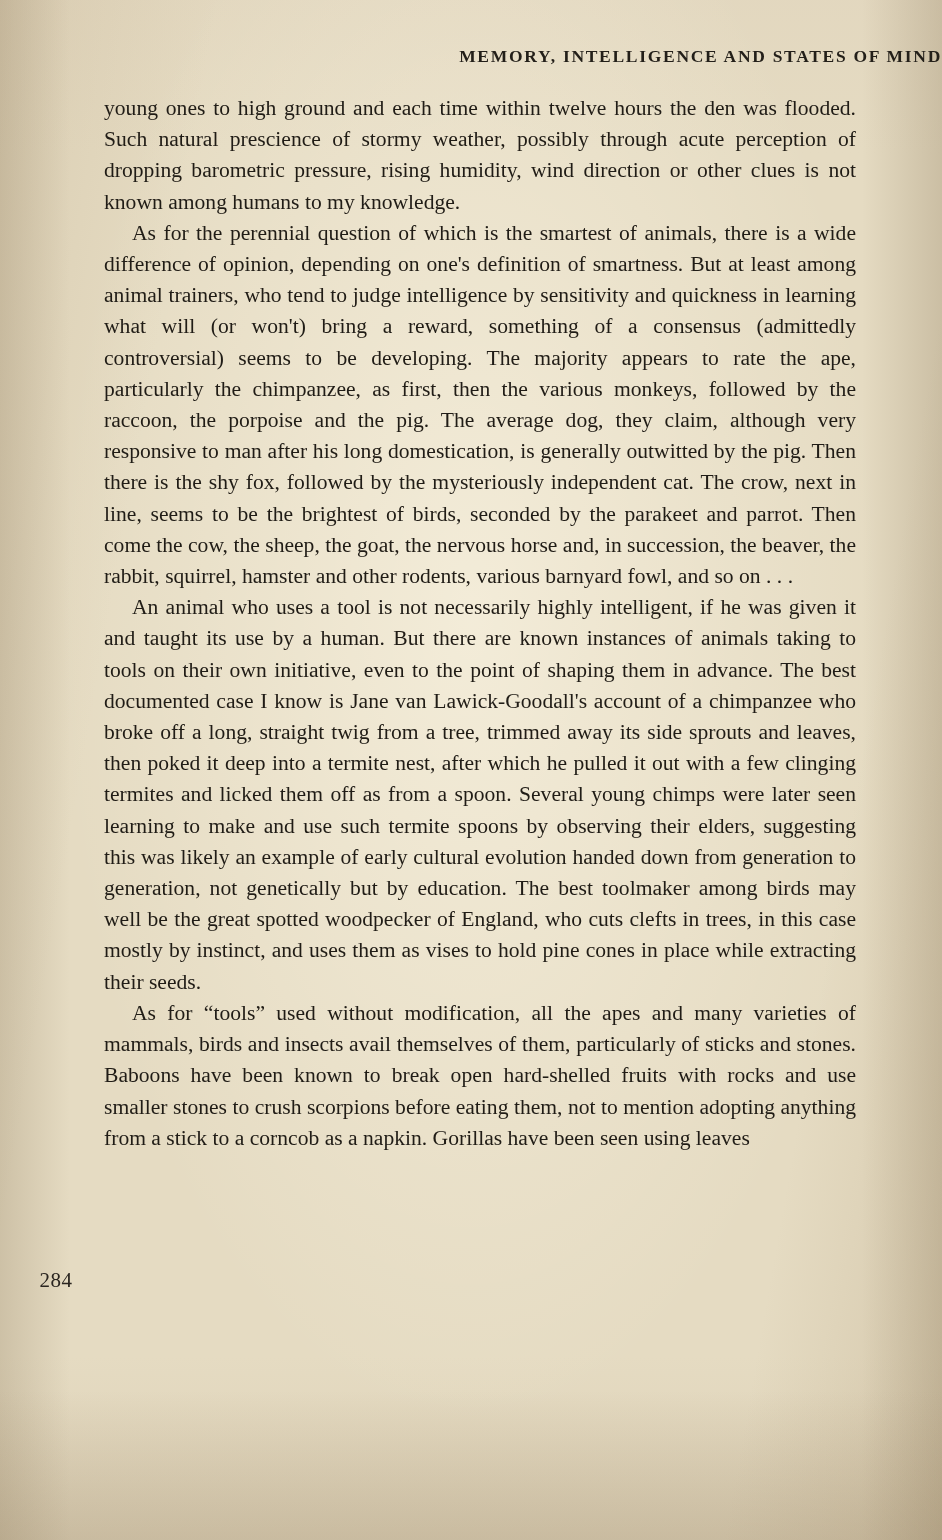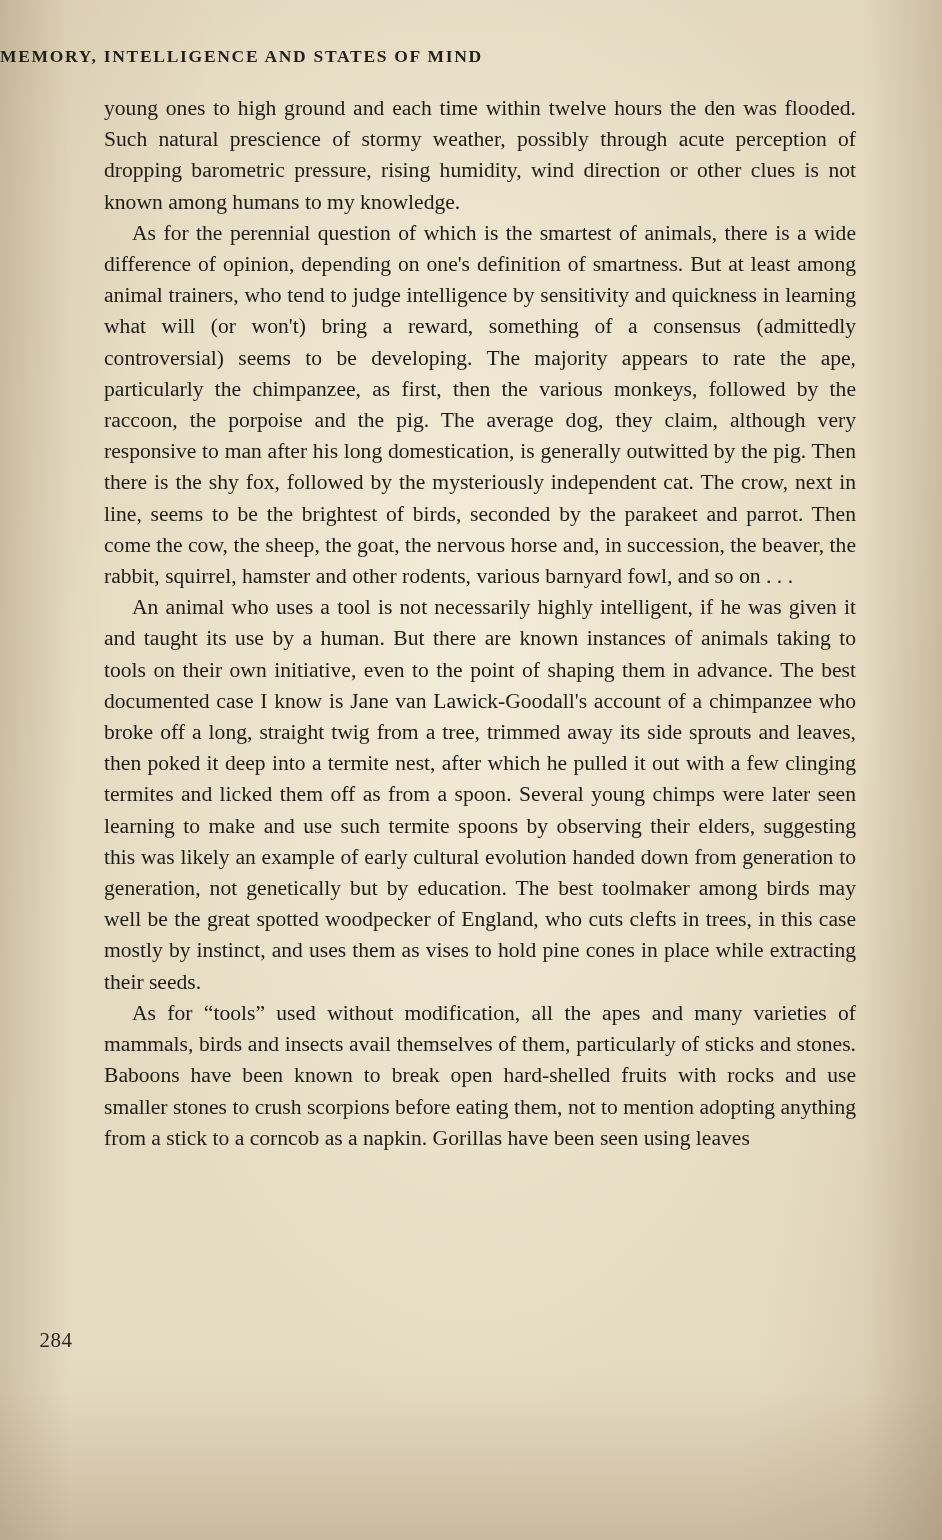--- a/index.html
+++ b/index.html
@@ -45,21 +45,21 @@
     height: 150px;
     background: linear-gradient(0deg, rgba(150,132,102,0.28), rgba(150,132,102,0.0));
     pointer-events: none;
   }
 
   .running-head {
     position: absolute;
     top: 46px;
     left: 0;
     width: 100%;
-    text-align: left;
+    text-align: right;
     font-size: 17.5px;
     letter-spacing: 1.7px;
     font-weight: 700;
     color: #231f19;
     text-transform: uppercase;
   }
 
   .text-block {
     position: absolute;
     top: 93px;
@@ -75,21 +75,21 @@
     margin: 0;
     text-indent: 28px;
   }
   .text-block p.first {
     text-indent: 0;
   }
 
   .folio {
     position: absolute;
     left: 20px;
-    top: 1328px;
+    top: 1268px;
     width: 72px;
     text-align: center;
     font-size: 21px;
     color: #2a2520;
     letter-spacing: 0.5px;
   }
 </style>
 </head>
 <body>
 

